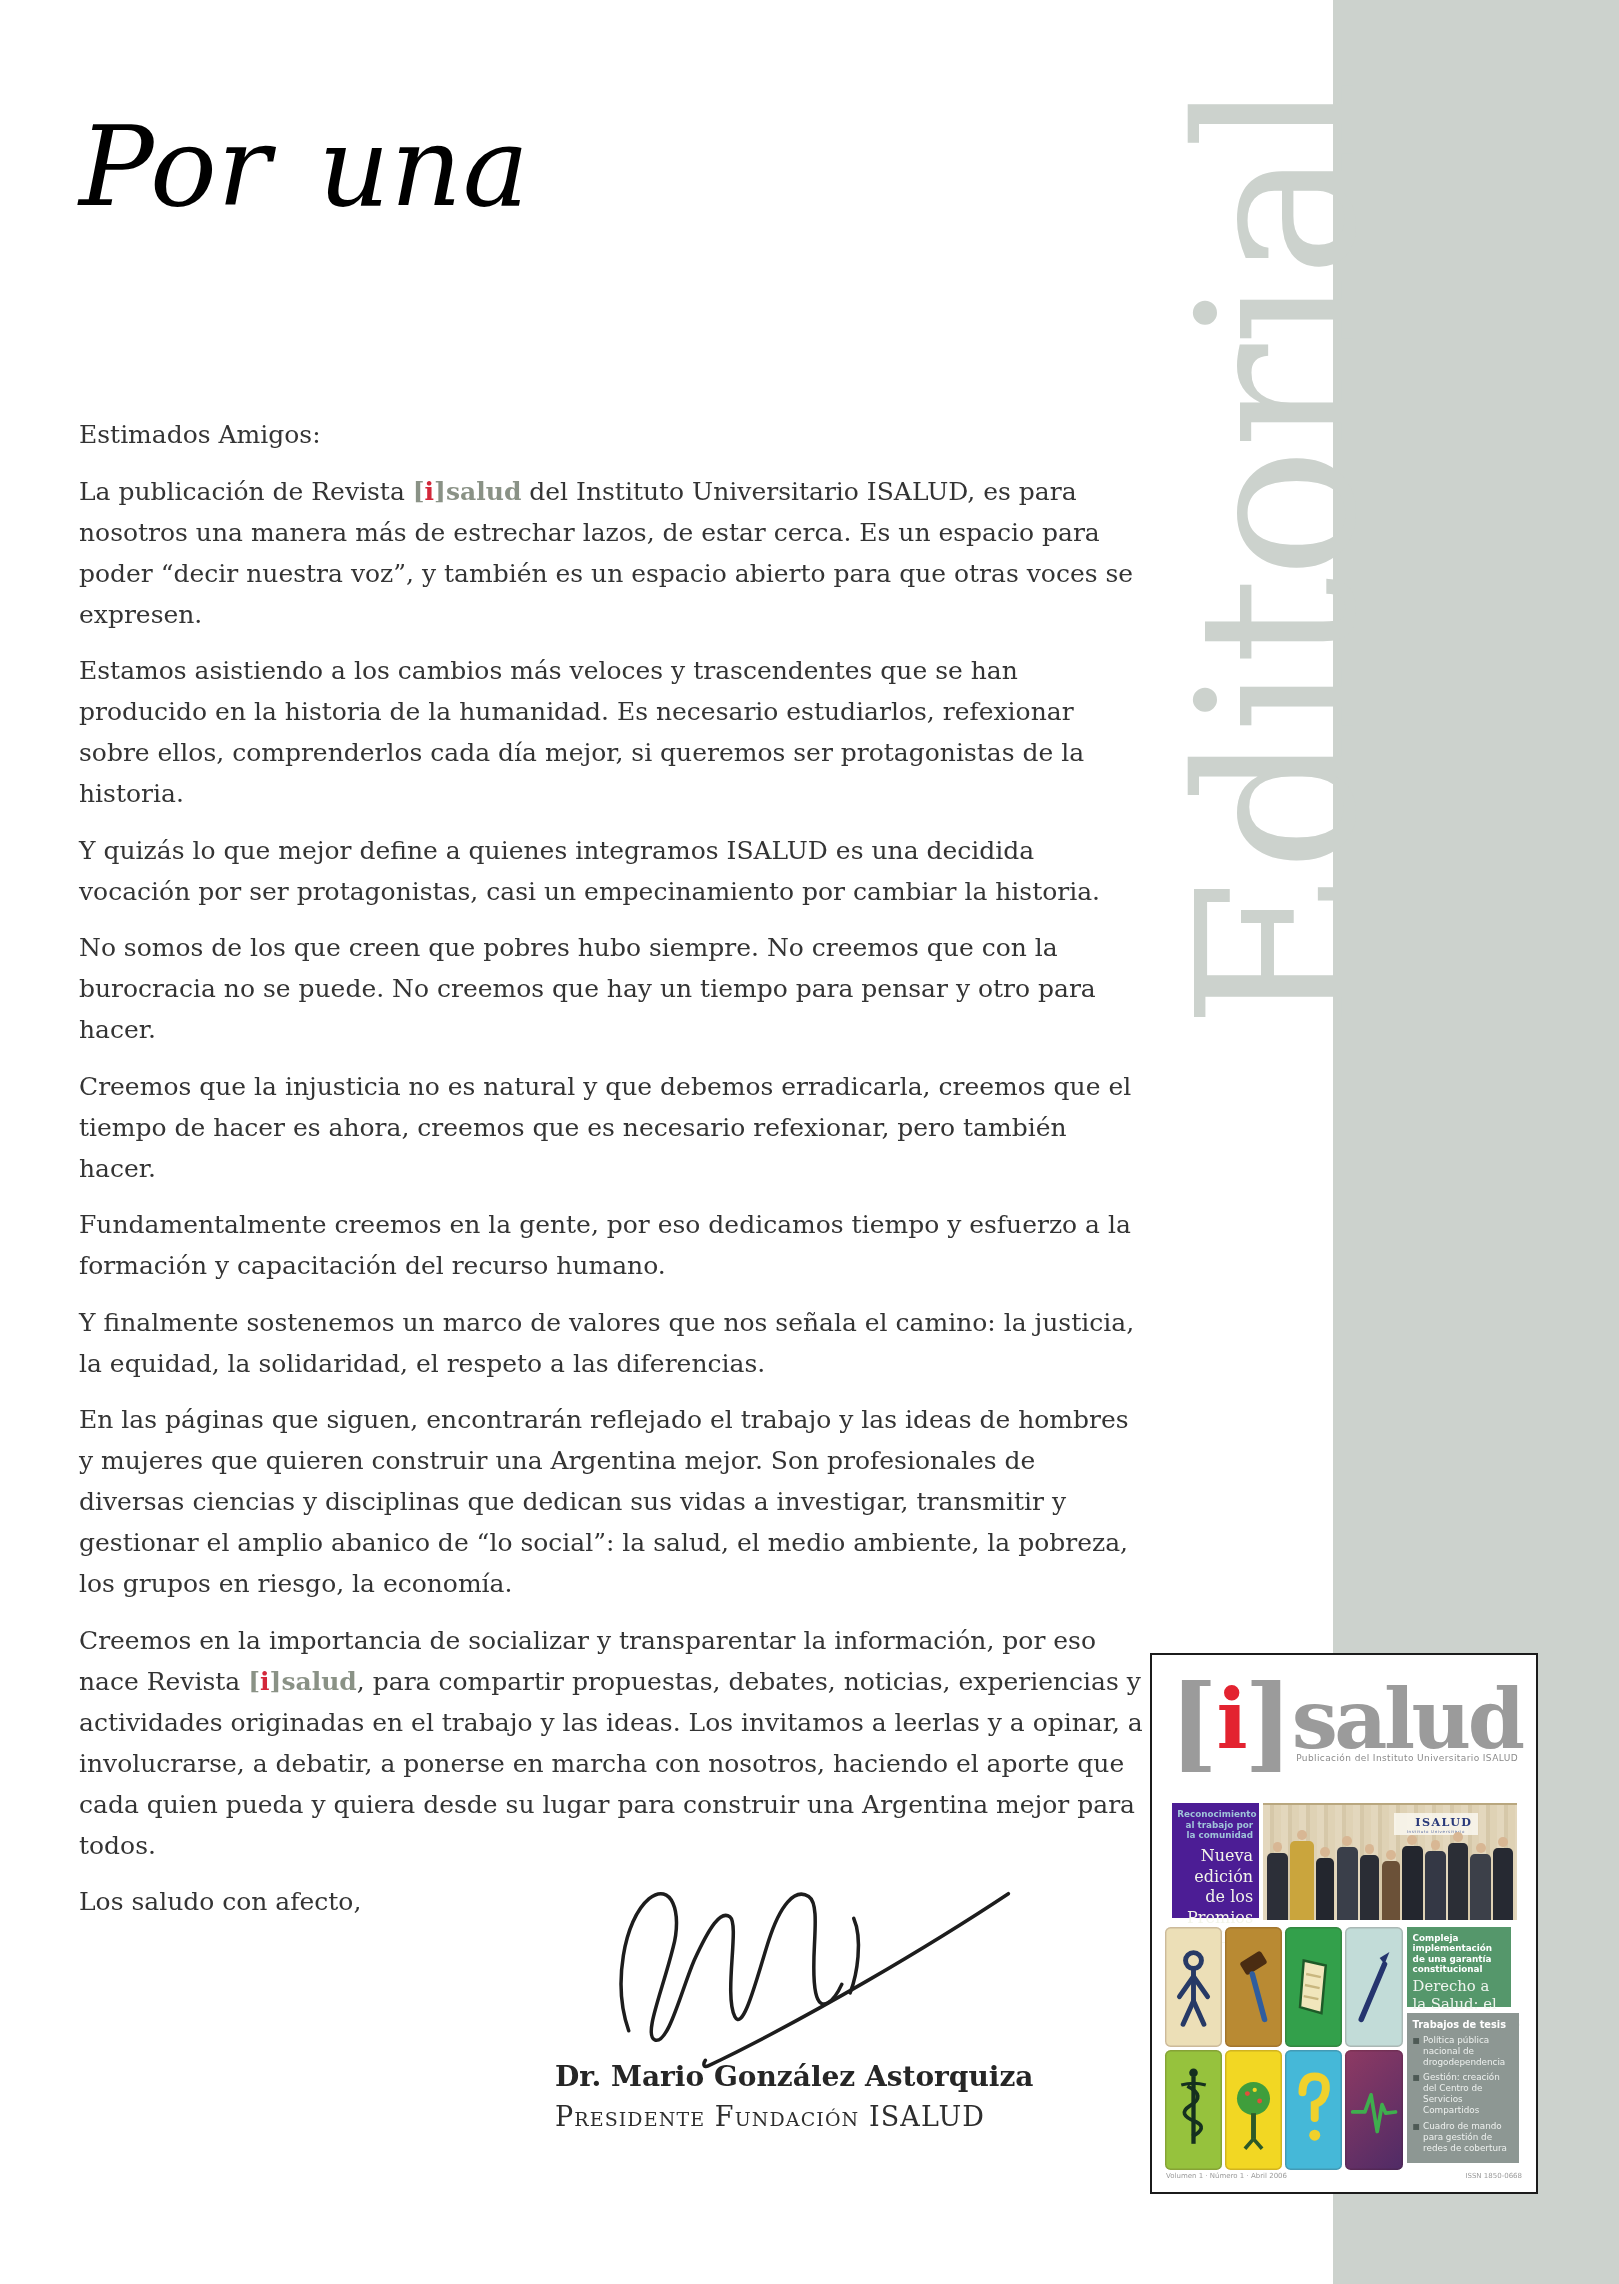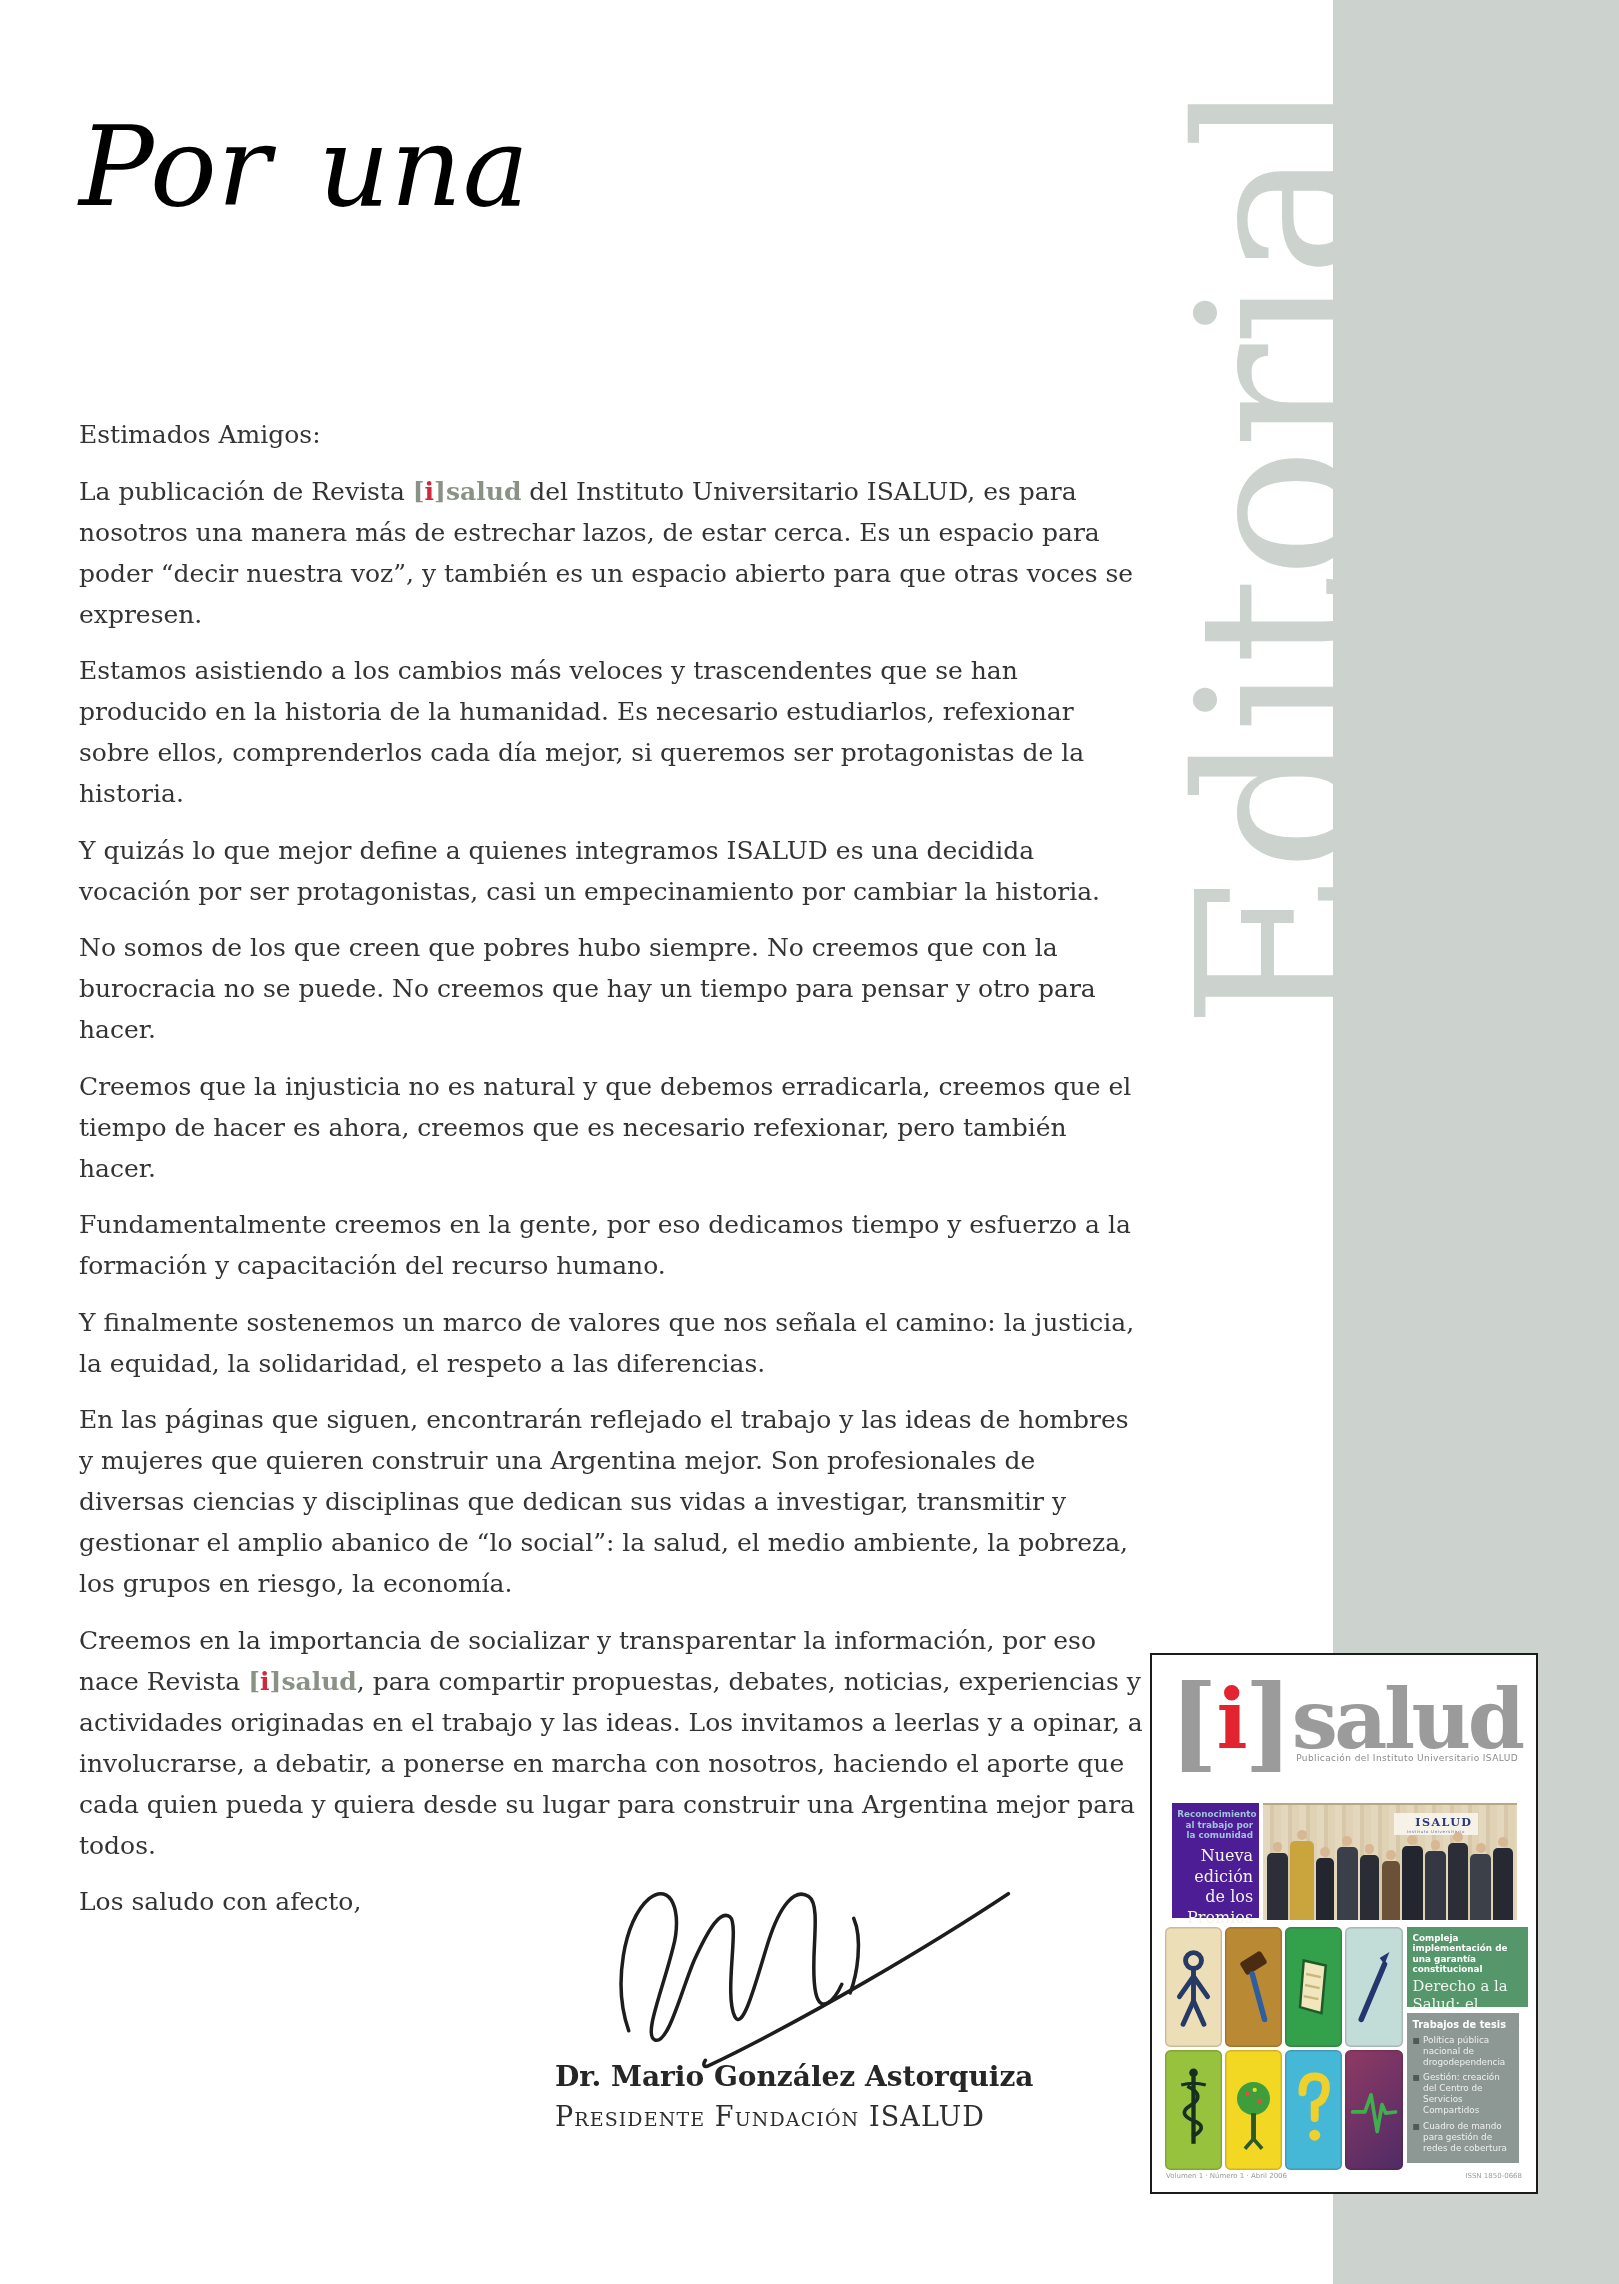--- a/index.html
+++ b/index.html
@@ -57,21 +57,21 @@
   .photo-people .person-f:nth-child(5){width:19.7px;height:65px;background:#2a2d35;}
   .photo-people .person-f:nth-child(6){width:18px;height:59px;background:#6b5138;}
   .photo-people .person-f:nth-child(7){width:21px;height:74px;background:#23262e;}
   .photo-people .person-f:nth-child(8){width:21px;height:69px;background:#343845;}
   .photo-people .person-f:nth-child(9){width:19.7px;height:77px;background:#2b2e36;}
   .photo-people .person-f:nth-child(10){width:21px;height:66px;background:#3c4049;}
   .photo-people .person-f:nth-child(11){width:19.7px;height:72px;background:#262932;}
   .tiles{position:absolute;left:12.6px;top:272px;width:238px;height:243px;display:grid;
       grid-template-columns:repeat(4,1fr);grid-template-rows:repeat(2,1fr);gap:2.8px;}
   .tile{border-radius:5.6px;display:flex;align-items:center;justify-content:center;box-shadow:inset 0 0 0 1.4px rgba(60,20,20,.18);}
-  .green-box{position:absolute;left:255px;top:272px;width:121px;height:80px;box-sizing:border-box;padding:5.6px;}
+  .green-box{position:absolute;left:255px;top:272px;width:104px;height:80px;box-sizing:border-box;padding:5.6px;}
   .green-kicker{font-family:"DejaVu Sans",sans-serif;font-weight:bold;font-size:8.8px;line-height:10.5px;color:#ffffff;}
   .green-title{font-size:14.8px;line-height:17.6px;color:#f0f5ef;margin-top:2.8px;}
   .thesis-box{position:absolute;left:255px;top:358px;width:112px;height:150px;box-sizing:border-box;padding:6.3px 5.6px;}
   .thesis-header{font-family:"DejaVu Sans",sans-serif;font-weight:bold;font-size:9.8px;color:#ffffff;}
   .thesis-list{list-style:none;margin:4.9px 0 0 0;padding:0;}
   .thesis-list li{position:relative;font-family:"DejaVu Sans",sans-serif;font-size:8.8px;line-height:11px;
       color:#eef1ef;padding-left:10.5px;margin-bottom:4.2px;}
   .thesis-list li::before{content:"■";position:absolute;left:0;top:0;color:#4e5a55;font-size:7.7px;}
   .cover-footer{position:absolute;left:14px;right:14px;top:517px;display:flex;justify-content:space-between;
       font-family:"DejaVu Sans",sans-serif;font-size:7px;color:#9a9a9a;}

